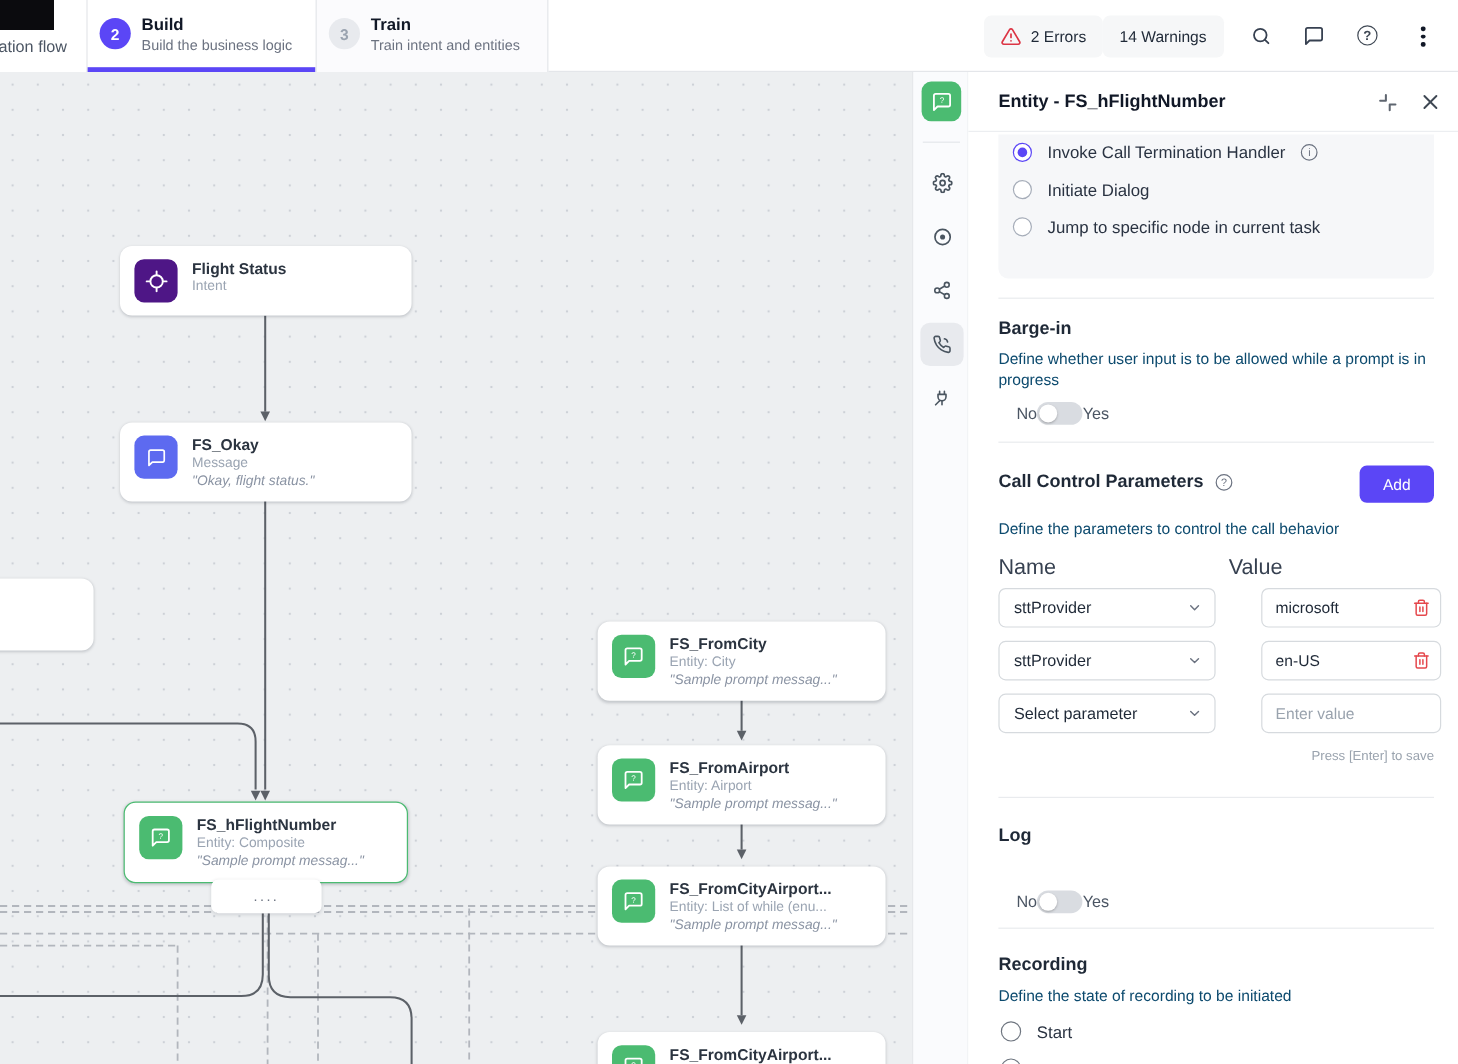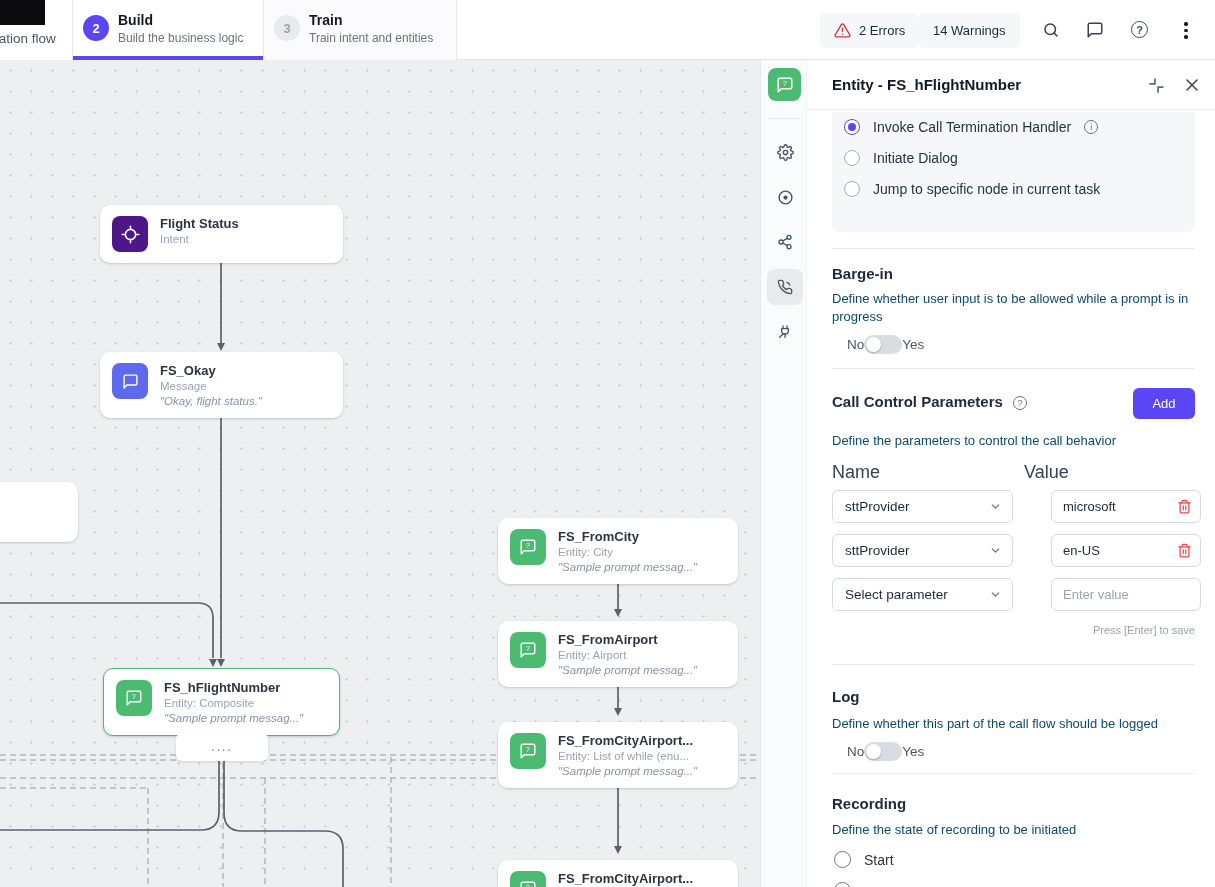--- a/index.html
+++ b/index.html
@@ -417,21 +417,20 @@
             <polyline points="6 9 12 15 18 9"></polyline>
           </svg>
       </div>
       <input class="val" style="top: 468px;" placeholder="Enter value">
 
       <div class="hint" style="top:514px">Press [Enter] to save</div>
 
       <div class="divider" style="top:554px"></div>
 
       <div class="sec-h" style="top:578px">Log</div>
-      <div class="sec-d" style="top:605px">Define whether this part of the call flow should be logged</div>
       <div class="tgl-row" style="top:632px">
         <span class="tgl-lbl">No</span>
         <div class="toggle">
             <div class="knob"></div>
           </div>
         <span class="tgl-lbl">Yes</span>
       </div>
 
       <div class="divider" style="top:663px"></div>
 

